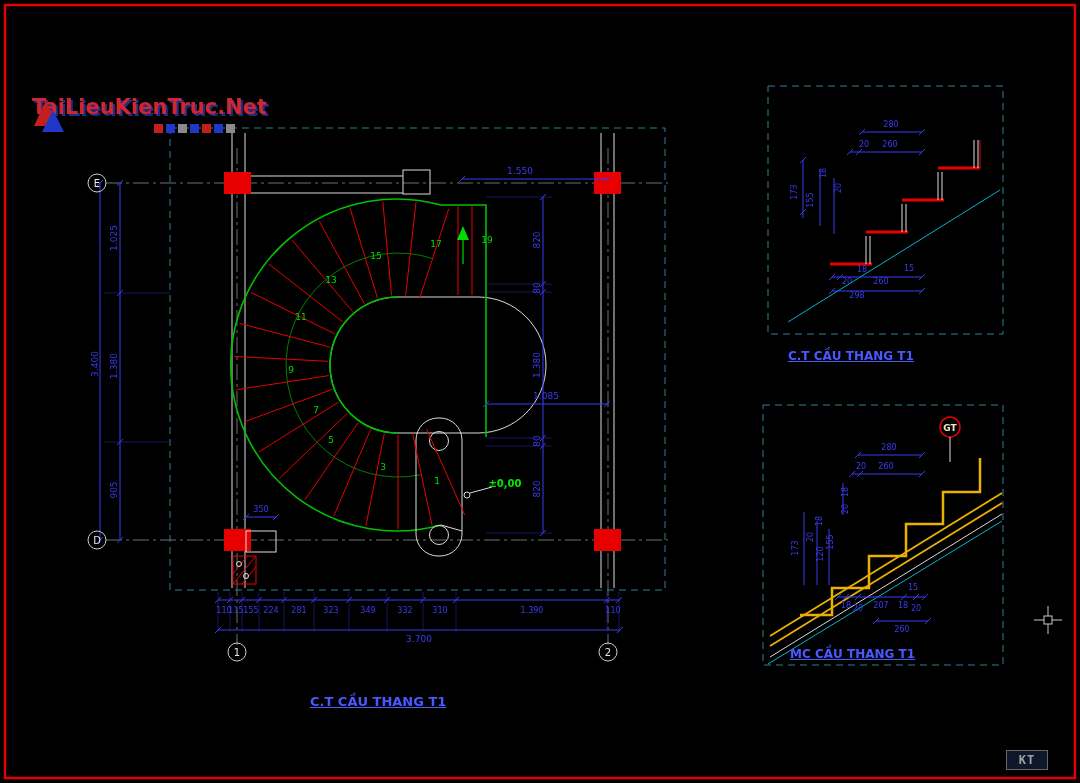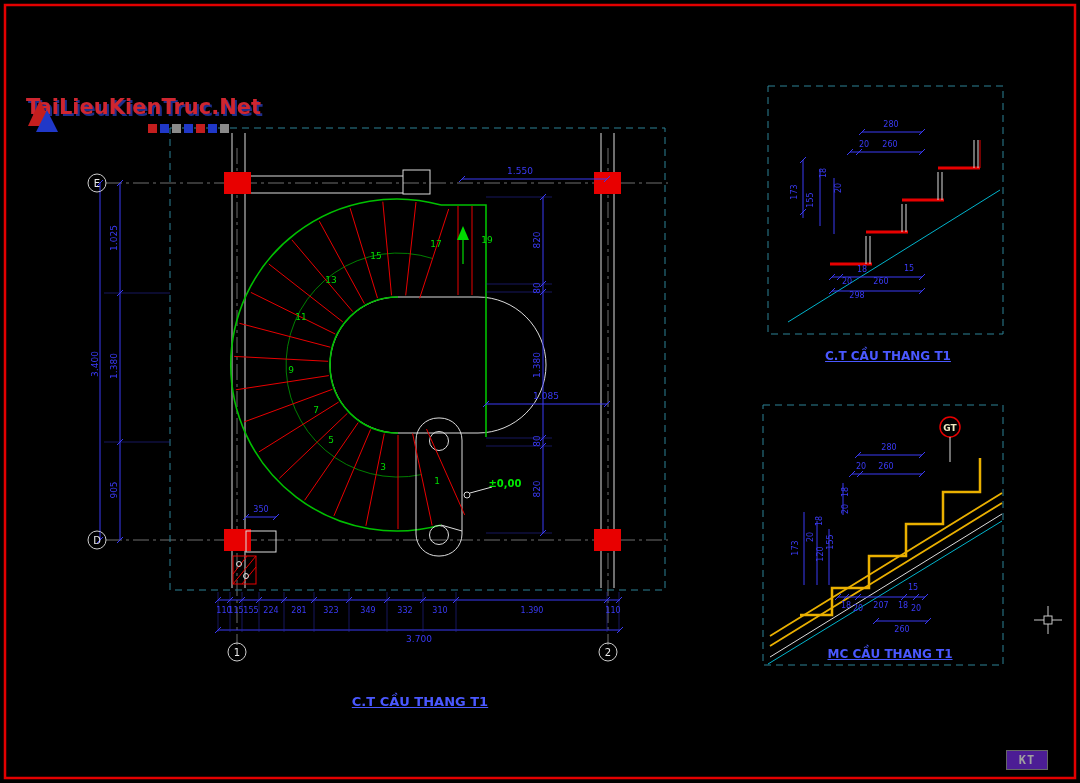--- a/index.html
+++ b/index.html
@@ -26,32 +26,32 @@
   .wht{stroke:var(--white-line);stroke-width:1;fill:none;}
   .redln{stroke:var(--tread-red);stroke-width:1;fill:none;}
   .tread{stroke:var(--tread-red);stroke-width:3;fill:none;}
   .yel{stroke:var(--section-yellow);stroke-width:2.5;fill:none;}
   .yel2{stroke:var(--section-yellow);stroke-width:1.8;fill:none;}
   .cyn{stroke:var(--cyan-accent);stroke-width:1;fill:none;}
   .dash{stroke:var(--dashed-teal);stroke-width:1;fill:none;stroke-dasharray:7 5;}
   .grid{stroke:#8a8a8a;stroke-width:0.8;fill:none;stroke-dasharray:16 4 3 4;}
   .bubc{stroke:#cdcdcd;stroke-width:1;fill:none;}
   .col{fill:var(--tread-red);}
-  .watermark{position:absolute;left:26px;top:96px;display:flex;align-items:center;gap:4px;}
+  .watermark{position:absolute;left:32px;top:96px;display:flex;align-items:center;gap:4px;}
   .wm-text{font-size:21px;font-weight:bold;color:#cf2630;text-shadow:2px 2px 0 #1e2e8c;
            letter-spacing:0px;line-height:1.1;}
   .wm-squares{position:absolute;left:122px;top:28px;display:flex;gap:3px;}
   .wm-squares span{width:9px;height:9px;display:inline-block;}
-  .title{position:absolute;color:var(--title-blue);font-weight:bold;text-align:center;
+  .title{position:absolute;color:var(--title-blue);font-weight:bold;text-align:left;
          text-decoration:underline;font-family:"DejaVu Sans",sans-serif;}
   #plan-title{left:310px;top:694px;width:220px;font-size:13px;}
   #sec1-title{left:788px;top:349px;width:200px;font-size:12px;}
   #sec2-title{left:790px;top:647px;width:200px;font-size:12px;}
   .kt-box{position:absolute;left:1006px;top:750px;width:40px;height:18px;border:1px solid #666;
-          background:#4c1d95;color:#a0a0a0;font:bold 12px "DejaVu Sans Mono",monospace;
+          background:#0f172a;color:#a0a0a0;font:bold 12px "DejaVu Sans Mono",monospace;
           text-align:center;line-height:18px;letter-spacing:1px;}
 </style>
 </head>
 <body>
 
 <div class="canvas">
 
 <svg width="1080" height="783" viewBox="0 0 1080 783">
 
   <rect x="5" y="5" width="1070" height="773" fill="none" stroke="var(--frame-red)" stroke-width="2.5"></rect>

